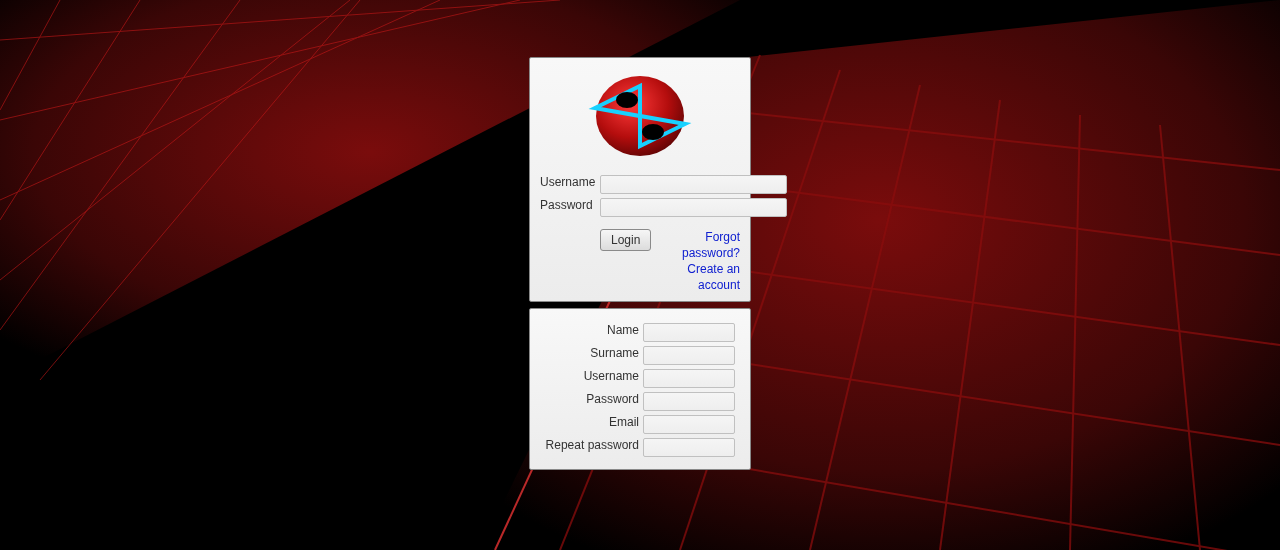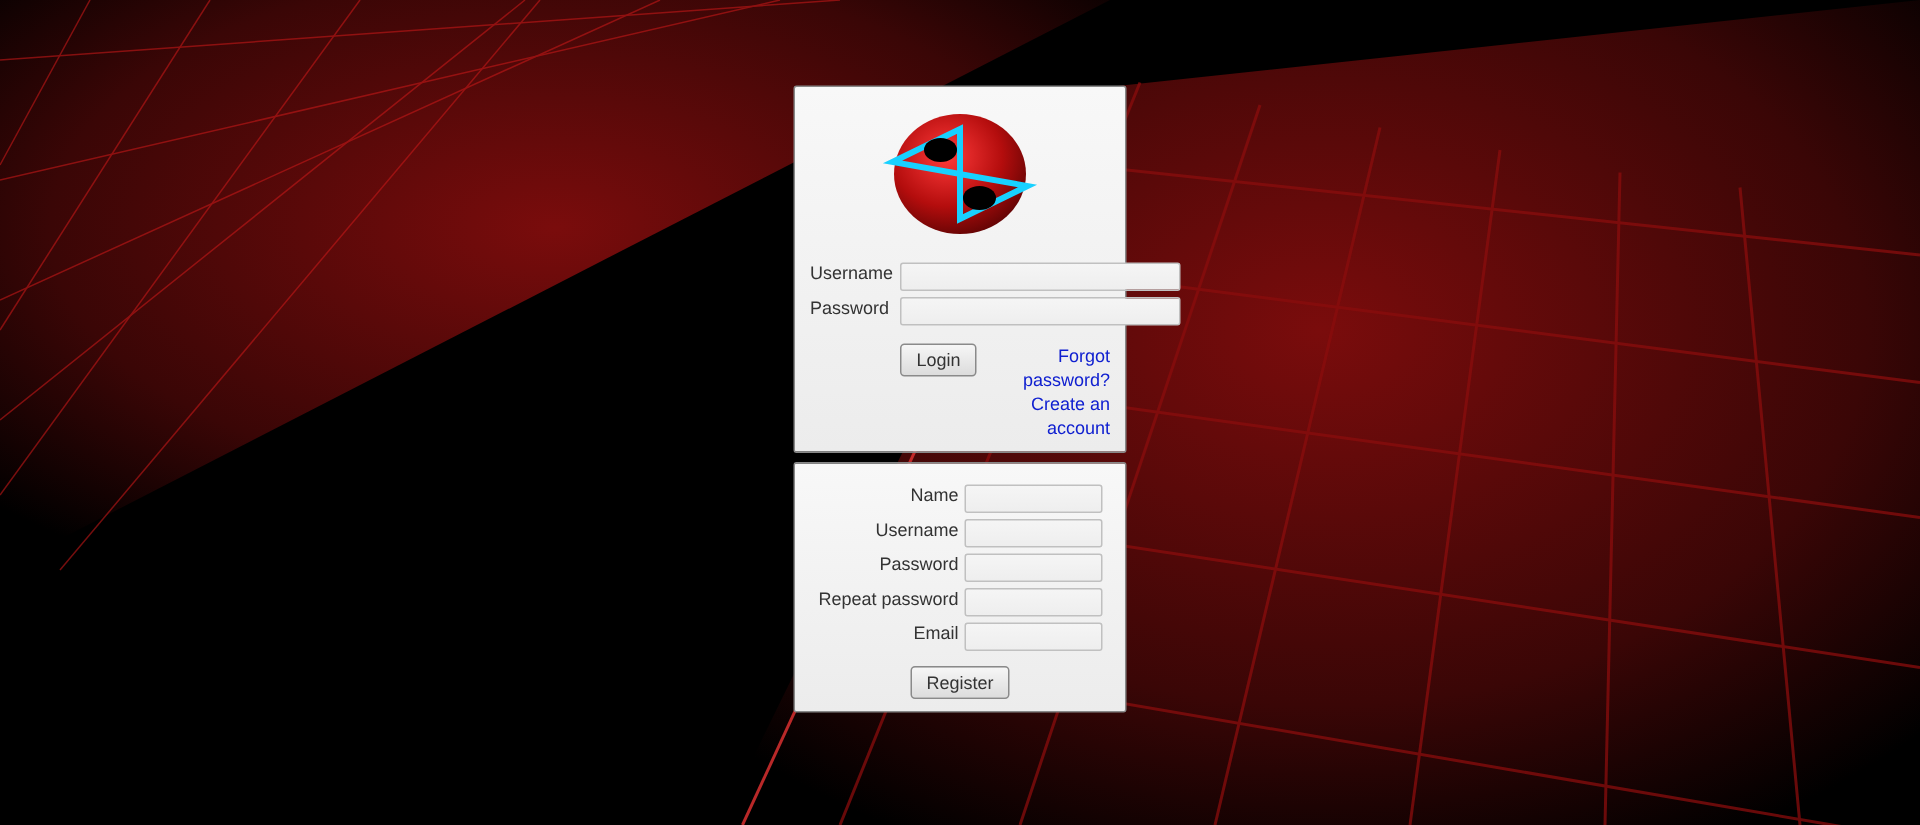--- a/index.html
+++ b/index.html
@@ -147,33 +147,34 @@
       </div>
     </div>
   </div>
 
   <div class="panel reg">
     <div class="row">
       <span class="lbl-wide">Name</span>
       <input type="text" value="" style="">
     </div>
     <div class="row">
+      <span class="lbl-wide">Surname</span>
+      <input type="text" value="" style="">
+    </div>
+    <div class="row">
       <span class="lbl-wide">Username</span>
       <input type="text" value="" style="">
     </div>
     <div class="row">
       <span class="lbl-wide">Password</span>
       <input type="password" value="" style="">
     </div>
     <div class="row">
-      <span class="lbl-wide">Repeat password</span>
-      <input type="password" value="" style="">
-    </div>
-    <div class="row">
       <span class="lbl-wide">Email</span>
       <input type="text" value="" style="">
     </div>
-    <div class="reg-actions">
-      <button class="btn">Register</button>
+    <div class="row">
+      <span class="lbl-wide">Repeat password</span>
+      <input type="password" value="" style="">
     </div>
   </div>
 
 </div>
 
 </body></html>

